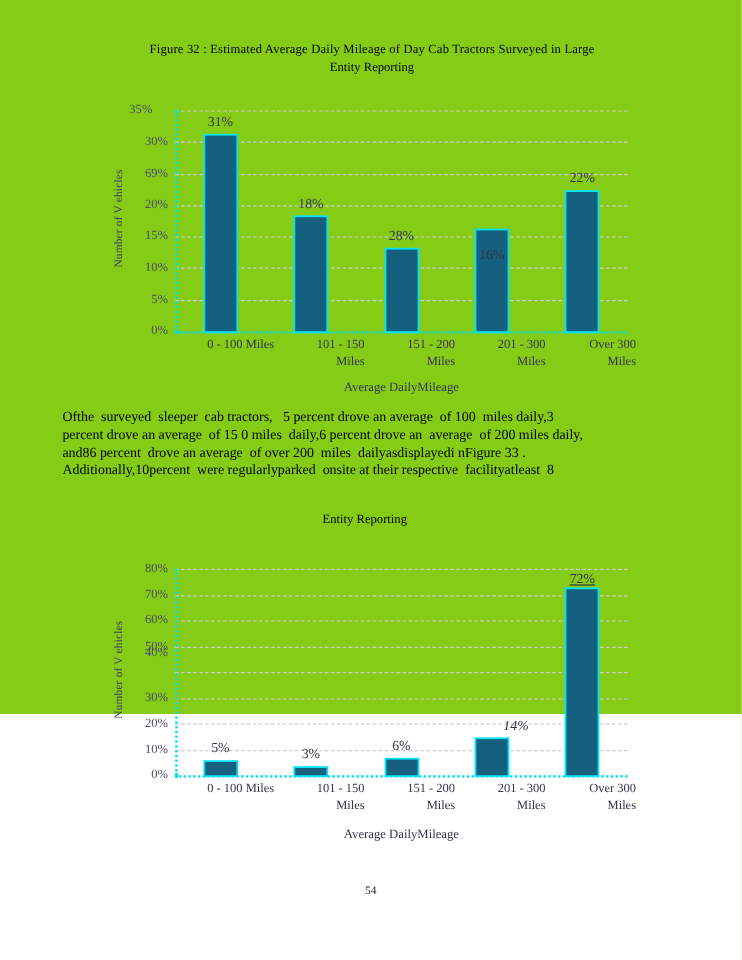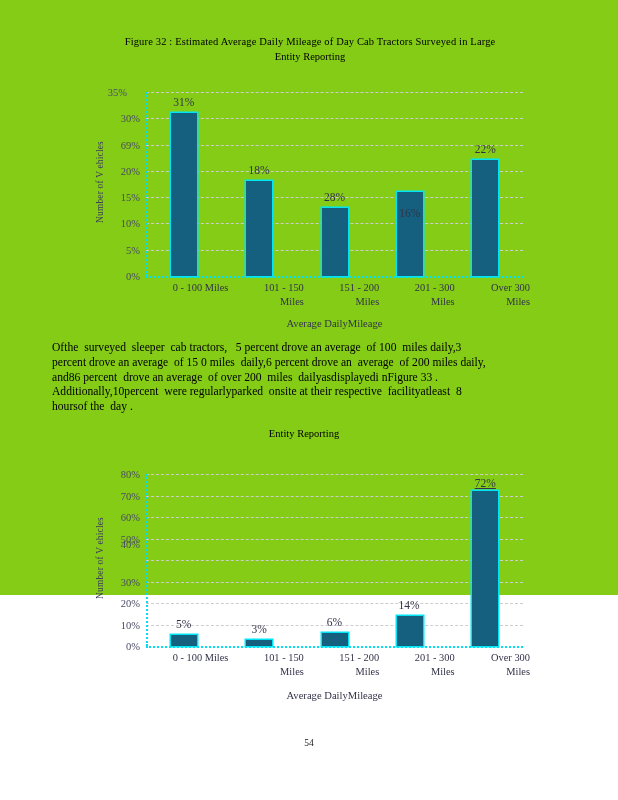--- a/index.html
+++ b/index.html
@@ -208,21 +208,20 @@
         </div>
         <div class="x-axis-title" style="left: 146px; width: 377px; top: 238px;">Average DailyMileage</div>
       </div>
   </div>
 
   <div class="body-para">
     <span class="ln">Ofthe  surveyed  sleeper  cab tractors,   5 percent drove an average  of 100  miles daily,3</span>
     <span class="ln">percent drove an average  of 15 0 miles  daily,6 percent drove an  average  of 200 miles daily,</span>
     <span class="ln">and86 percent  drove an average  of over 200  miles  dailyasdisplayedi nFigure 33 .</span>
     <span class="ln">Additionally,10percent  were regularlyparked  onsite at their respective  facilityatleast  8</span>
-    <span class="ln">hoursof the  day .</span>
   </div>
 
   <div class="caption caption-2">
     <span class="cap-line2">Entity   Reporting</span>
   </div>
 
   <div class="chart" id="chart-2">
     <div class="chart-inner">
         <div class="y-axis-title" style="left: 50px; top: 91px; width: 100px; text-align: center;">Number of V ehicles</div>
         <div class="y-tick" style="left: 98px; width: 42px; top: 184px; right: auto;">0%</div>
@@ -255,21 +254,21 @@
           <span>101 - 150</span>
           <span>Miles</span>
         </div>
         <div class="bar" style="left: 321.5px; top: 171.1px; width: 26px; height: 12.9px;"></div>
         <div class="bar-label" style="left: 334.5px; top: 154.1px;">6%</div>
         <div class="cat-label" style="left: 334.5px; top: 189px; width: 89.4px;">
           <span>151 - 200</span>
           <span>Miles</span>
         </div>
         <div class="bar" style="left: 396.9px; top: 153.9px; width: 26px; height: 30.1px;"></div>
-        <div class="bar-label" style="left: 409px; top: 136.9px;">14%</div>
+        <div class="bar-label" style="left: 430px; top: 136.9px; font-style: italic;">14%</div>
         <div class="cat-label" style="left: 409.9px; top: 189px; width: 89.4px;">
           <span>201 - 300</span>
           <span>Miles</span>
         </div>
         <div class="bar" style="left: 472.3px; top: 29.2px; width: 26px; height: 154.8px;"></div>
         <div class="bar-label" style="left: 485.3px; top: 15px; text-decoration: underline;">72%</div>
         <div class="cat-label" style="left: 485.3px; top: 189px; width: 89.4px;">
           <span>Over 300</span>
           <span>Miles</span>
         </div>

